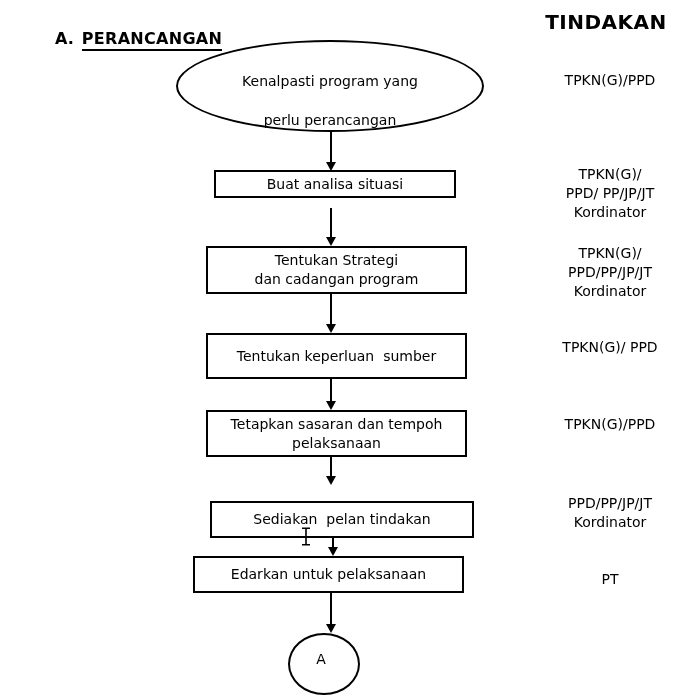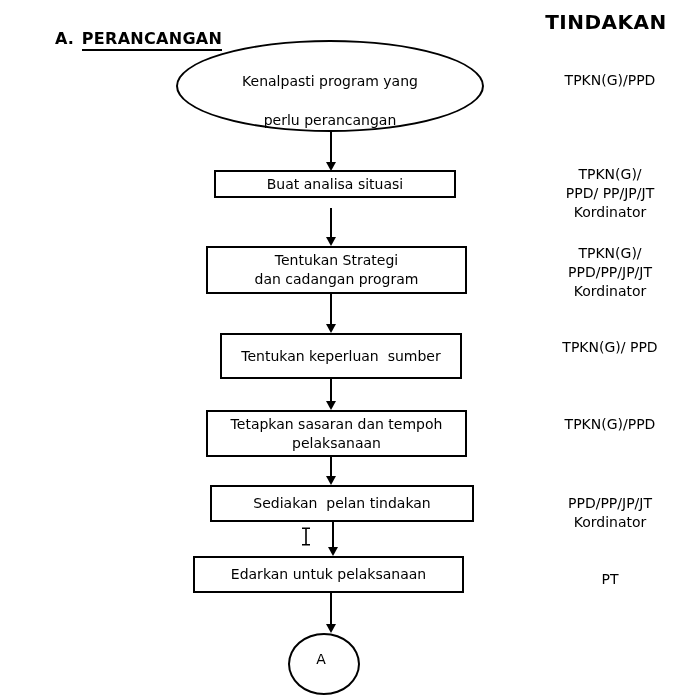--- a/index.html
+++ b/index.html
@@ -76,30 +76,30 @@
 
   <div class="box" style="left:214px;top:170px;width:242px;height:28px">
     <span class="line">Buat analisa situasi</span>
   </div>
 
   <div class="box" style="left:206px;top:246px;width:261px;height:48px">
     <span class="line">Tentukan Strategi</span>
     <span class="line">dan cadangan program</span>
   </div>
 
-  <div class="box" style="left:220px;top:333px;width:242px;height:46px">
+  <div class="box" style="left:206px;top:333px;width:261px;height:46px">
     <span class="line">Tentukan keperluan  sumber</span>
   </div>
 
   <div class="box" style="left:206px;top:410px;width:261px;height:47px">
     <span class="line">Tetapkan sasaran dan tempoh</span>
     <span class="line">pelaksanaan</span>
   </div>
 
-  <div class="box" style="left:210px;top:485px;width:264px;height:37px">
+  <div class="box" style="left:210px;top:501px;width:264px;height:37px">
     <span class="line">Sediakan  pelan tindakan</span>
   </div>
 
   <div class="box" style="left:193px;top:556px;width:271px;height:37px">
     <span class="line">Edarkan untuk pelaksanaan</span>
   </div>
 
   <div class="node circle">
     <span class="line">A</span>
   </div>

